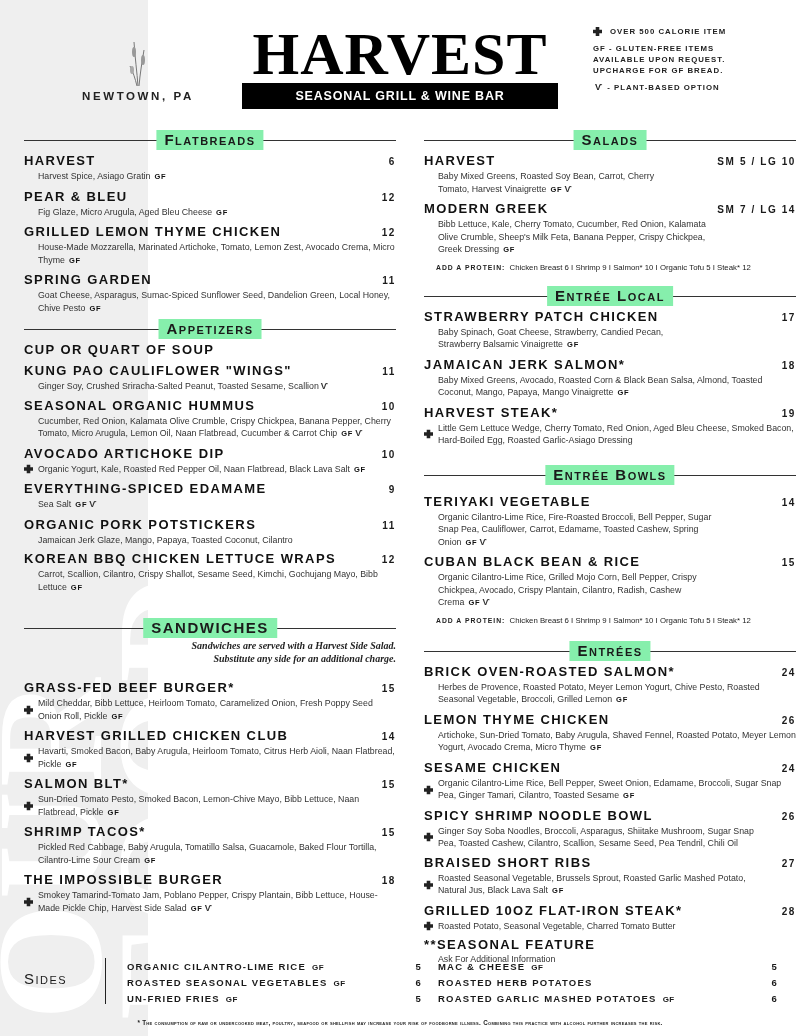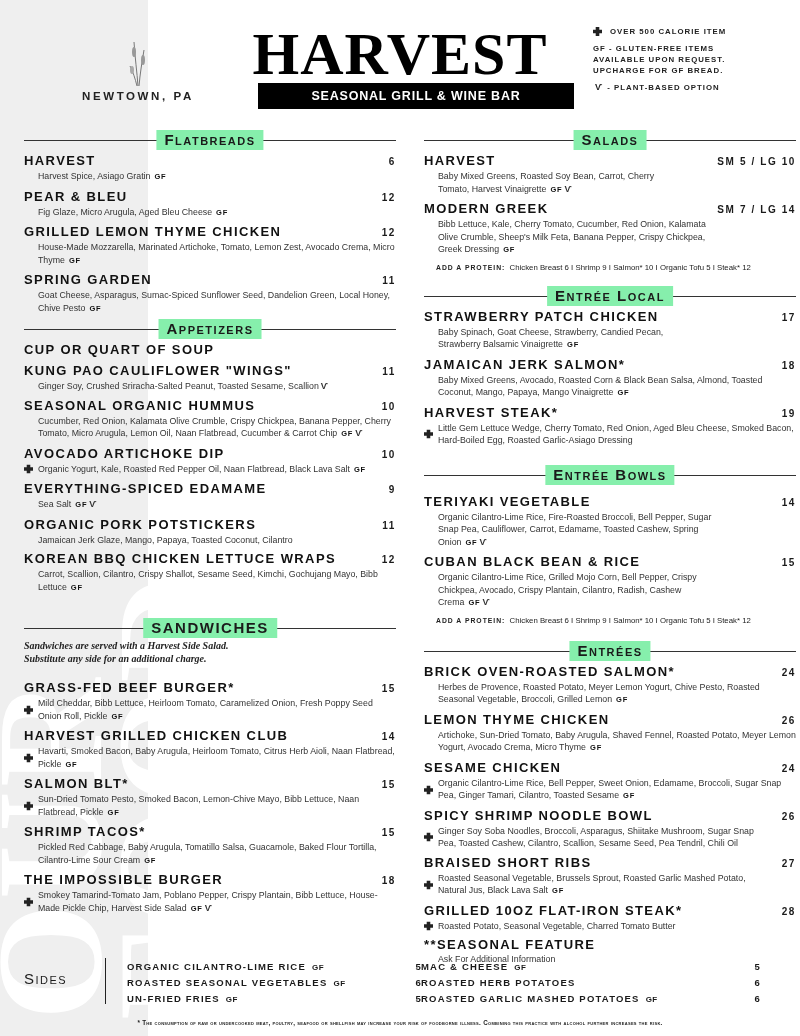--- a/index.html
+++ b/index.html
@@ -11,21 +11,21 @@
     font-family: "Liberation Serif", serif; font-size: 150px; font-weight: bold; color: #ffffff;
     writing-mode: vertical-rl; transform: rotate(180deg); line-height: 120px; letter-spacing: 4px; }
 
   .page { position: absolute; left: 0; top: 0; width: 800px; height: 1036px; z-index: 1; }
 
   
   .wheat { position: absolute; left: 128px; top: 38px; width: 20px; height: 48px; }
   .location { position: absolute; left: 82px; top: 90px; font-size: 11.5px; letter-spacing: 2.6px; font-weight: bold; color: #222; }
   .brand-title { position: absolute; left: 242px; top: 26px; width: 316px; text-align: center;
     font-family: "Liberation Serif", serif; font-weight: bold; font-size: 60px; line-height: 56px; letter-spacing: 1px; color: #000; }
-  .brand-bar { position: absolute; left: 258px; top: 83px; width: 316px; height: 26px; background: #000; color: #fff;
+  .brand-bar { position: absolute; left: 242px; top: 83px; width: 316px; height: 26px; background: #000; color: #fff;
     text-align: center; font-size: 12.5px; line-height: 26px; font-weight: bold; letter-spacing: 0.8px; }
   .legend { position: absolute; left: 593px; top: 26px; width: 200px; font-size: 7.8px; font-weight: bold; letter-spacing: 1px; line-height: 11px; color: #222; }
   .legend .row { display: flex; align-items: center; margin-bottom: 3px; }
   .legend .gap { margin-bottom: 6px; }
 
   
   .col { position: absolute; width: 372px; }
   .col-left { left: 24px; }
   .col-right { left: 424px; }
 
@@ -40,21 +40,21 @@
   .item-price { font-size: 10px; font-weight: bold; letter-spacing: 1.6px; line-height: 17px; }
   .item-desc { font-size: 8.8px; line-height: 12.5px; color: #333; padding-left: 14px; position: relative; }
   .tag { font-size: 7.5px; font-weight: bold; letter-spacing: 0.8px; margin-left: 4px; color: #111; }
   .cal { position: absolute; left: 0; top: 50%; transform: translateY(-50%); width: 9px; height: 9px; }
   .cal-inline { display: inline-block; width: 9px; height: 9px; margin-right: 8px; vertical-align: middle; }
   .veg { display: inline-block; font-size: 9px; font-weight: bold; margin-left: 2px; }
 
   .protein { font-size: 7.8px; color: #222; padding-left: 12px; margin: 6px 0 8px 0; white-space: nowrap; }
   .protein .lbl { font-weight: bold; letter-spacing: 1px; font-size: 6.8px; margin-right: 2px; }
 
-  .sandwich-note { text-align: left; font-family: "Liberation Serif", serif; font-style: italic; font-weight: bold;
+  .sandwich-note { text-align: right; font-family: "Liberation Serif", serif; font-style: italic; font-weight: bold;
     font-size: 10px; line-height: 12.5px; color: #222; margin: 2px 0 14px 0; }
 
   
   .sides-label { position: absolute; left: 24px; top: 970px; font-size: 15px; font-weight: normal; letter-spacing: 1.5px; font-variant: small-caps; }
   .sides-divider { position: absolute; left: 105px; top: 958px; width: 1.3px; height: 46px; background: #222; }
   .sides-col { position: absolute; top: 959px; font-size: 9.5px; font-weight: bold; letter-spacing: 1.2px; }
   .sides-col .srow { display: flex; justify-content: space-between; height: 16px; line-height: 16px; }
   .sides-col .gf { font-size: 8px; margin-left: 6px; letter-spacing: 0.5px; }
   .disclaimer { position: absolute; left: 0; width: 800px; top: 1019px; text-align: center; font-size: 6.3px; font-weight: bold;
     letter-spacing: 0.3px; font-variant: small-caps; color: #222; }
@@ -406,21 +406,21 @@
       </div>
     <div class="srow">
         <span><span>ROASTED SEASONAL VEGETABLES</span><span class="gf">GF</span></span>
         <span>6</span>
       </div>
     <div class="srow">
         <span><span>UN-FRIED FRIES</span><span class="gf">GF</span></span>
         <span>5</span>
       </div>
   </div>
-  <div class="sides-col" style="left:421px; width:340px;">
+  <div class="sides-col" style="left:438px; width:340px;">
     <div class="srow">
         <span><span>MAC &amp; CHEESE</span><span class="gf">GF</span></span>
         <span>5</span>
       </div>
     <div class="srow">
         <span><span>ROASTED HERB POTATOES</span><span class="gf"></span></span>
         <span>6</span>
       </div>
     <div class="srow">
         <span><span>ROASTED GARLIC MASHED POTATOES</span><span class="gf">GF</span></span>

